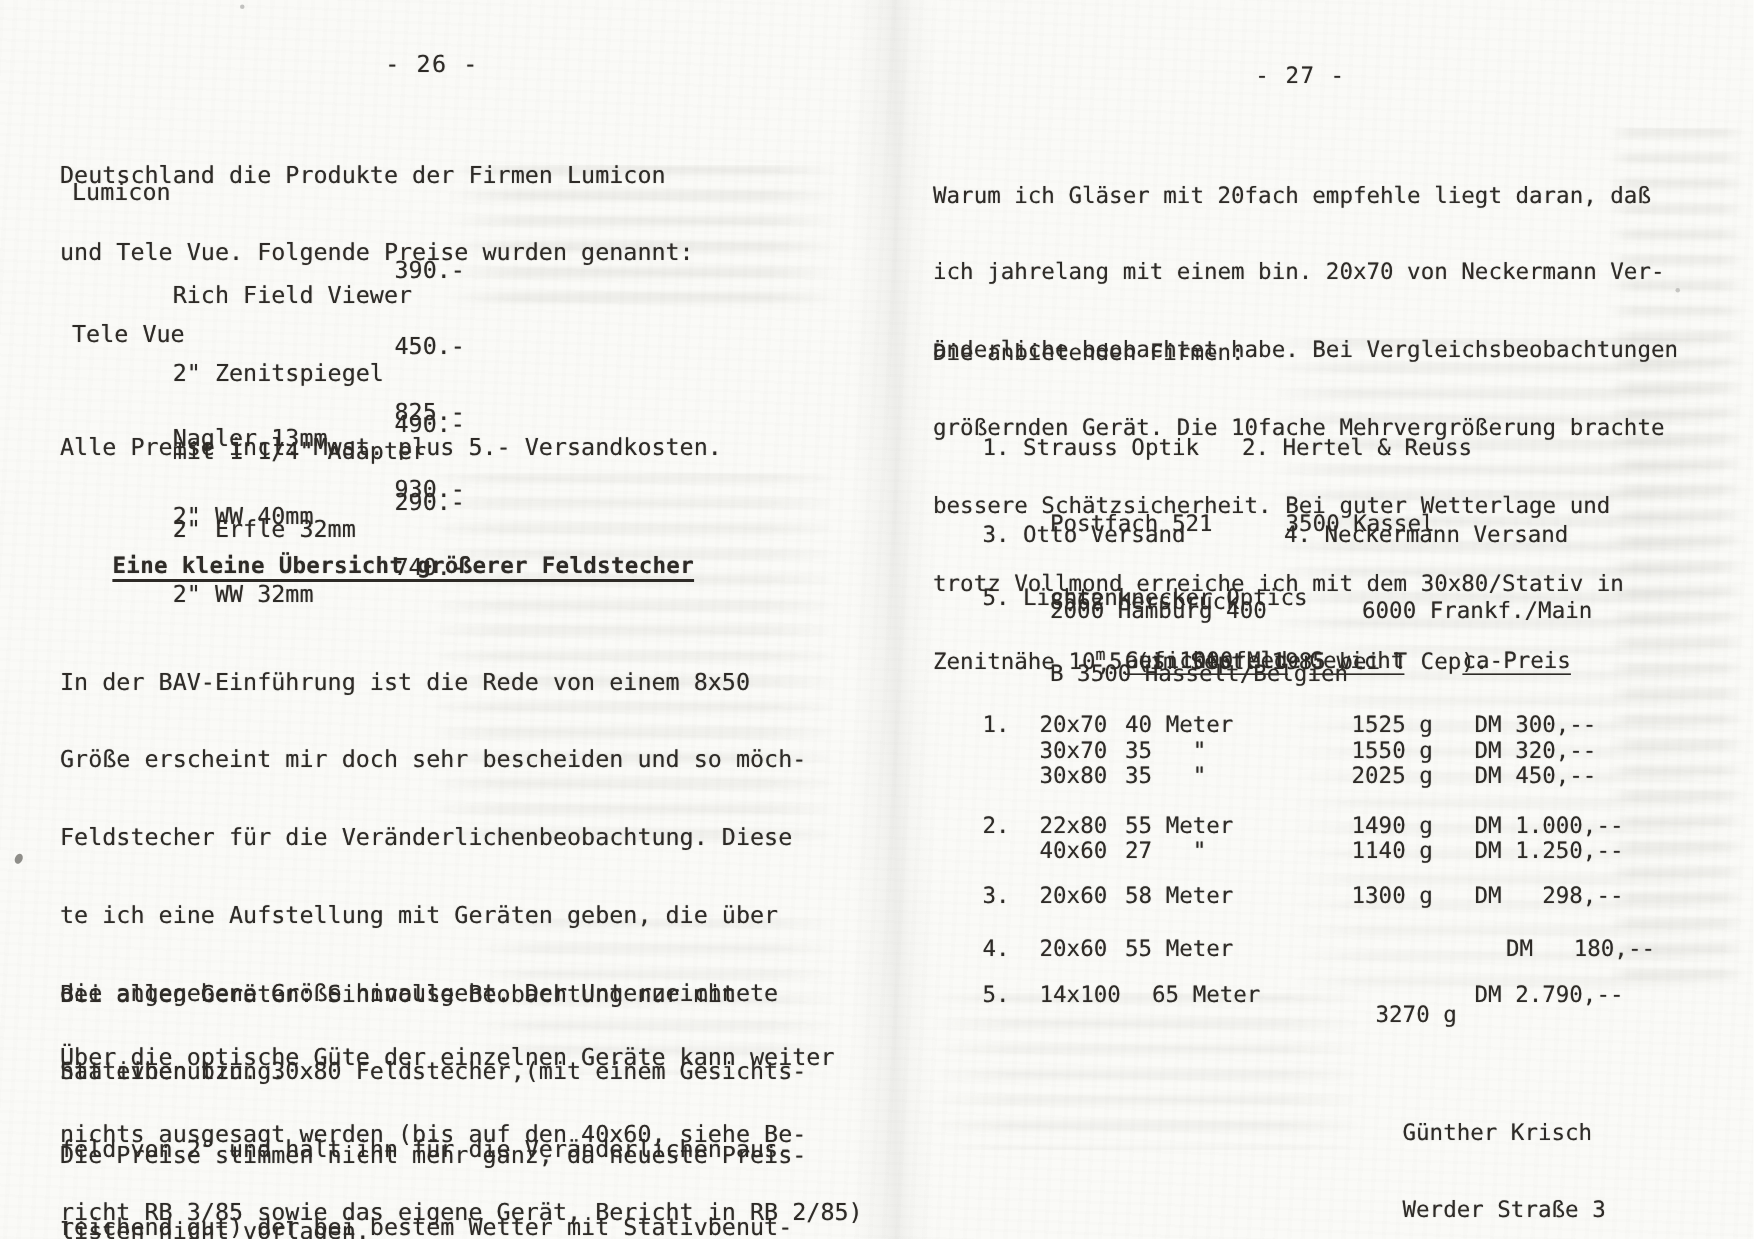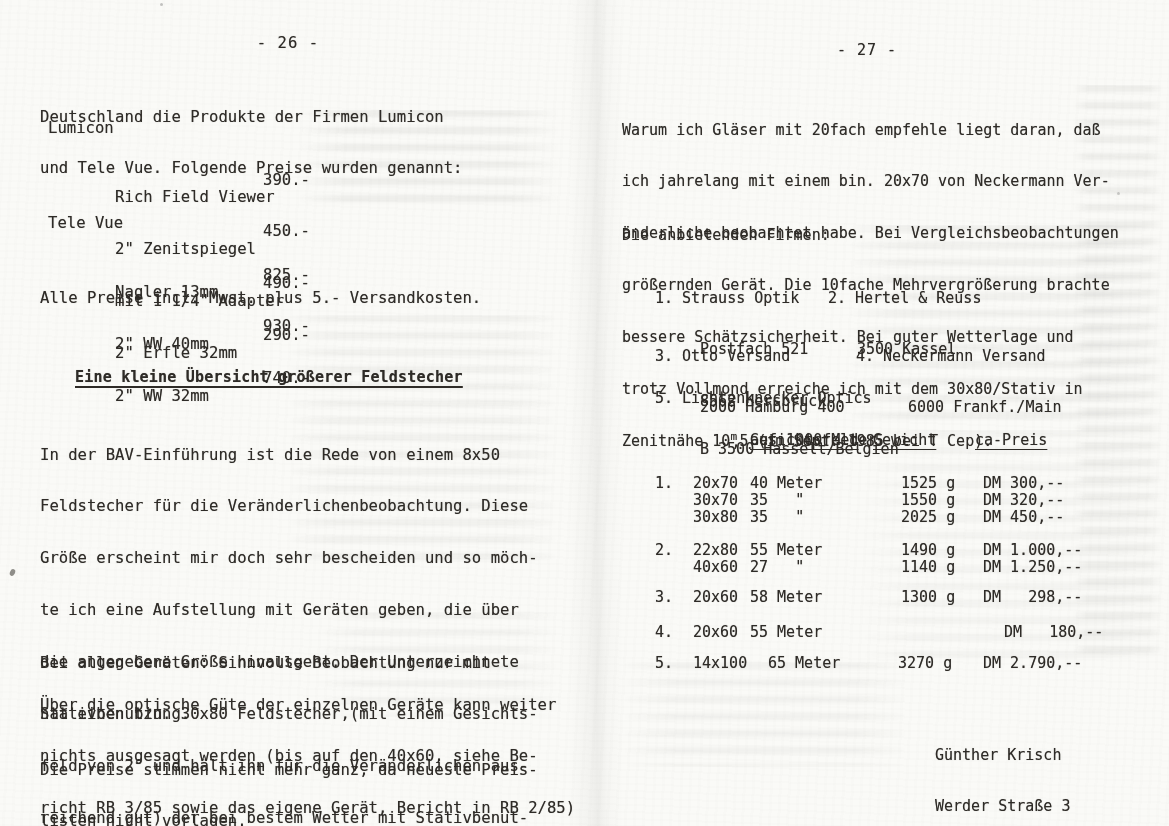--- a/index.html
+++ b/index.html
@@ -132,22 +132,22 @@
         <span class="pp">740.-</span>
       </div>
     </div>
 
     <div class="block" style="top:290px;text-align:right;">Alle Preise incl. Mwst. plus 5.- Versandkosten.</div>
 
     <div class="block heading" style="top:369px; left:75px;">Eine kleine Übersicht größerer Feldstecher</div>
 
     <div class="block" style="top:412px;">
       <div class="ln">In der BAV-Einführung ist die Rede von einem 8x50</div>
+      <div class="ln">Größe erscheint mir doch sehr bescheiden und so möch-</div>
       <div class="ln">Feldstecher für die Veränderlichenbeobachtung. Diese</div>
-      <div class="ln">Größe erscheint mir doch sehr bescheiden und so möch-</div>
       <div class="ln">te ich eine Aufstellung mit Geräten geben, die über</div>
       <div class="ln">die angegebene Größe hinausgeht. Der Unterzeichnete</div>
       <div class="ln">hat einen bin. 30x80 Feldstecher,(mit einem Gesichts-</div>
       <div class="ln">feld von 2° und hält ihn für die Veränderlichen aus-</div>
       <div class="ln">reichend gut) der bei bestem Wetter mit Stativbenut-</div>
       
       
       
       
     </div>
@@ -266,21 +266,21 @@
       <span class="tc" style="left:33px;">4.</span>
       <span class="tc" style="left:71px;">20x60</span>
       <span class="tc" style="left:128px;">55 Meter</span>
       <span class="tc" style="left:382px;">DM   180,--</span>
     </div>
 
     <div class="trow" style="top:655px;">
       <span class="tc" style="left:33px;">5.</span>
       <span class="tc" style="left:71px;">14x100</span>
       <span class="tc" style="left:146px;">65 Meter</span>
-      <span class="tc" style="left:276px;">3270 g</span>
+      <span class="tc" style="left:295px;margin-top:13px;">3270 g</span>
       <span class="tc" style="left:361px;">DM 2.790,--</span>
     </div>
 
     <div class="block" style="top:712px; left:350px;">
       <div class="ln">Günther Krisch</div>
       <div class="ln">Werder Straße 3</div>
       
     </div>
   </div>
 </div>

